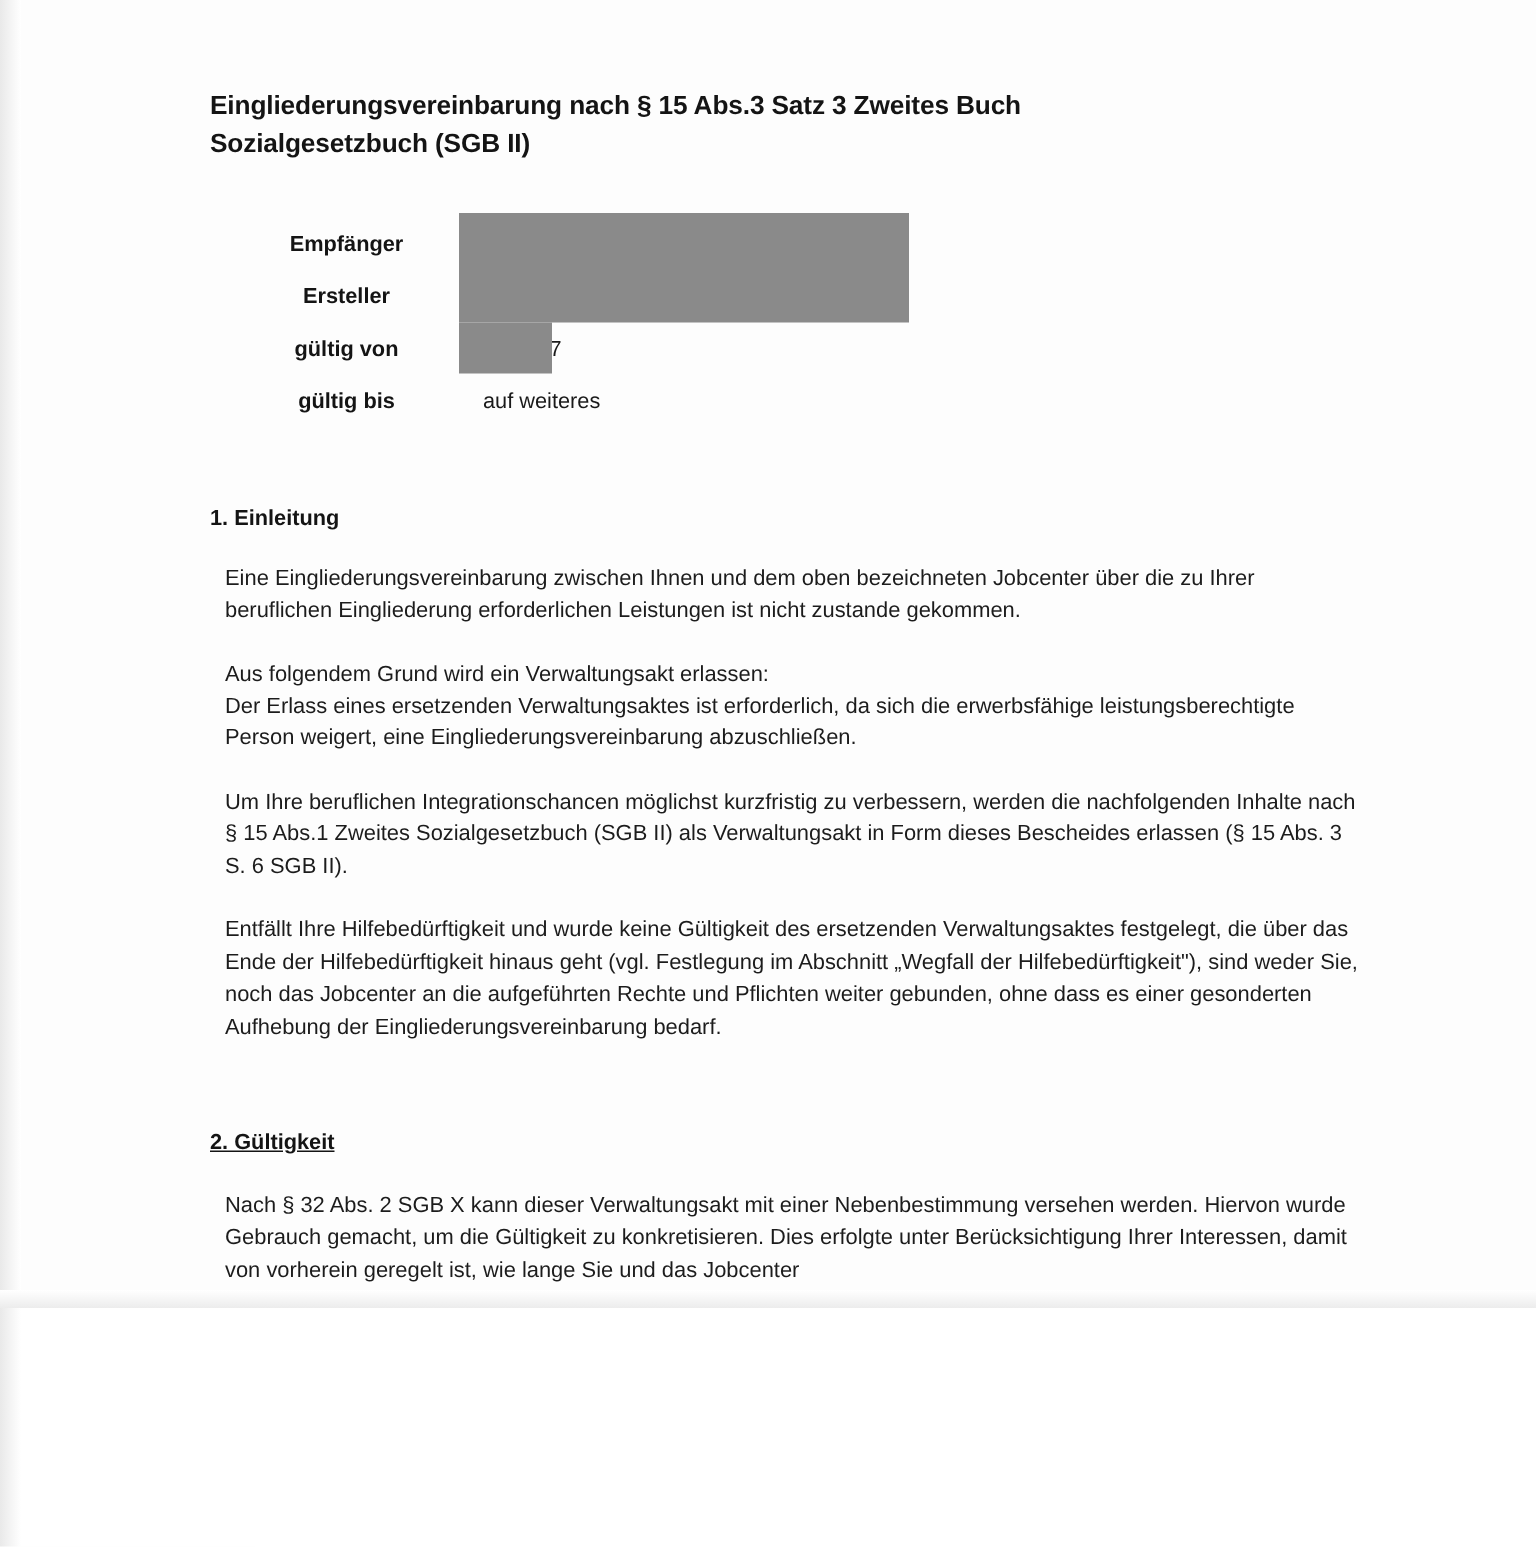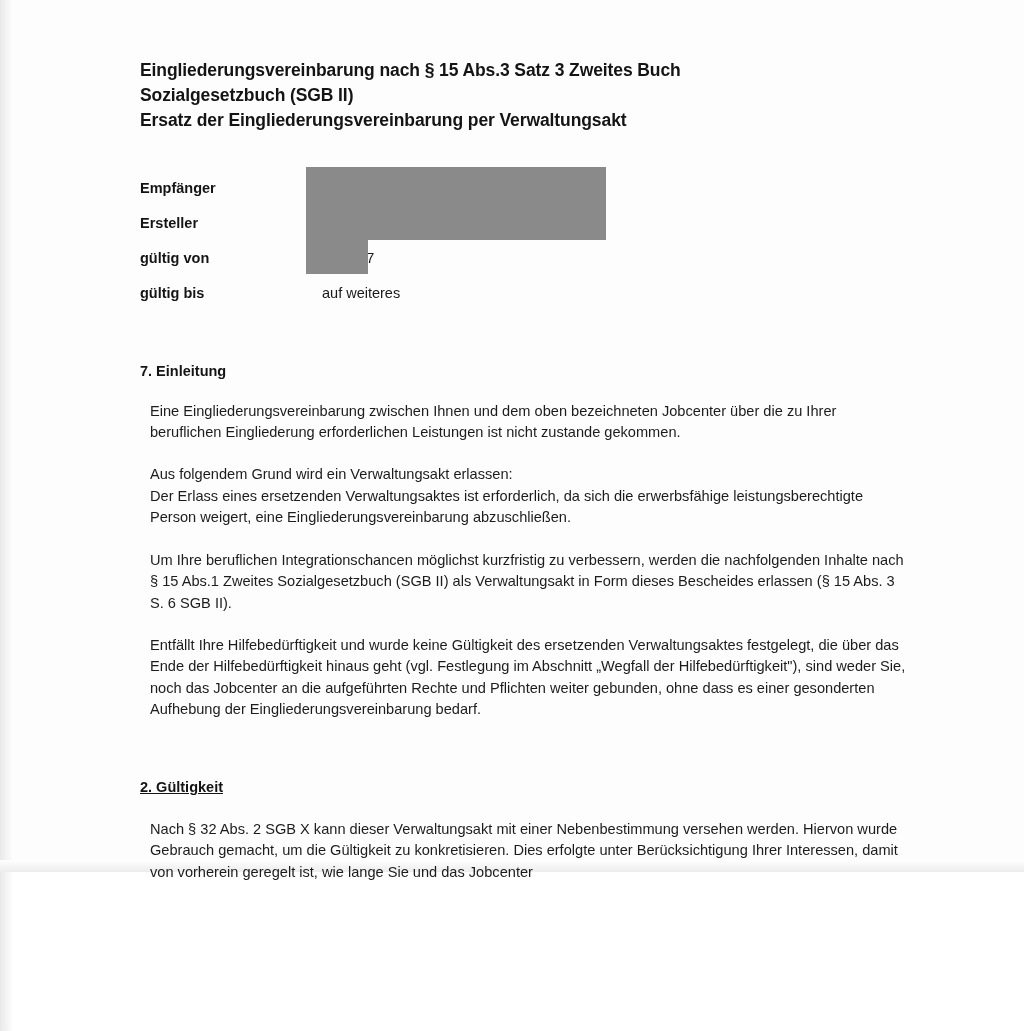--- a/index.html
+++ b/index.html
@@ -55,20 +55,21 @@
     white-space: nowrap;
   }
   .meta-table {
     margin-top: 46px;
     position: relative;
   }
   .meta-row {
     display: flex;
     align-items: flex-start;
     height: 35px;
+    text-align: center;
   }
   .meta-label {
     width: 182px;
     font-size: 14.5px;
     font-weight: bold;
     color: #141414;
     padding-top: 1px;
   }
   .meta-value {
     font-size: 14.5px;
@@ -126,21 +127,20 @@
 
 <div class="page">
   <div class="scan-edge-left"></div>
   <div class="scan-edge-bottom"></div>
 
   <div class="doc-body">
 
     <h1 class="doc-title">
       <span class="line">Eingliederungsvereinbarung nach § 15 Abs.3 Satz 3 Zweites Buch</span>
       <span class="line">Sozialgesetzbuch (SGB II)</span>
-      <span class="line">Ersatz der Eingliederungsvereinbarung per Verwaltungsakt</span>
     </h1>
 
     <div class="meta-table">
       <div class="redaction block-a"></div>
       <div class="redaction block-b"></div>
 
       <div class="meta-row">
         <div class="meta-label">Empfänger</div>
         <div class="meta-value"></div>
       </div>
@@ -152,21 +152,21 @@
         <div class="meta-label">gültig von</div>
         <div class="meta-value">09.2017</div>
       </div>
       <div class="meta-row">
         <div class="meta-label">gültig bis</div>
         <div class="meta-value">auf weiteres</div>
       </div>
     </div>
 
     <div class="section section-1">
-      <h2 class="section-title">7. Einleitung</h2>
+      <h2 class="section-title">1. Einleitung</h2>
       <p class="para">Eine Eingliederungsvereinbarung zwischen Ihnen und dem oben bezeichneten Jobcenter über die zu Ihrer beruflichen Eingliederung erforderlichen Leistungen ist nicht zustande gekommen.</p>
       <p class="para" style="white-space: pre-line;">Aus folgendem Grund wird ein Verwaltungsakt erlassen:
 Der Erlass eines ersetzenden Verwaltungsaktes ist erforderlich, da sich die erwerbsfähige leistungsberechtigte Person weigert, eine Eingliederungsvereinbarung abzuschließen.</p>
       <p class="para">Um Ihre beruflichen Integrationschancen möglichst kurzfristig zu verbessern, werden die nachfolgenden Inhalte nach § 15 Abs.1 Zweites Sozialgesetzbuch (SGB II) als Verwaltungsakt in Form dieses Bescheides erlassen (§ 15 Abs. 3 S. 6 SGB II).</p>
       <p class="para tight">Entfällt Ihre Hilfebedürftigkeit und wurde keine Gültigkeit des ersetzenden Verwaltungsaktes festgelegt, die über das Ende der Hilfebedürftigkeit hinaus geht (vgl. Festlegung im Abschnitt „Wegfall der Hilfebedürftigkeit"), sind weder Sie, noch das Jobcenter an die aufgeführten Rechte und Pflichten weiter gebunden, ohne dass es einer gesonderten Aufhebung der Eingliederungsvereinbarung bedarf.</p>
     </div>
 
     <div class="section section-2">
       <h2 class="section-title">2. Gültigkeit</h2>
       <p class="para tight">Nach § 32 Abs. 2 SGB X kann dieser Verwaltungsakt mit einer Nebenbestimmung versehen werden. Hiervon wurde Gebrauch gemacht, um die Gültigkeit zu konkretisieren. Dies erfolgte unter Berücksichtigung Ihrer Interessen, damit von vorherein geregelt ist, wie lange Sie und das Jobcenter</p>

